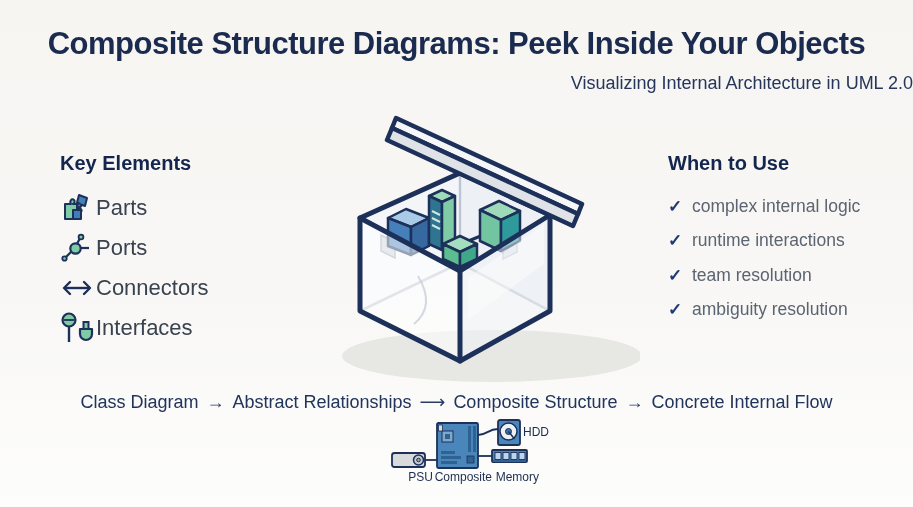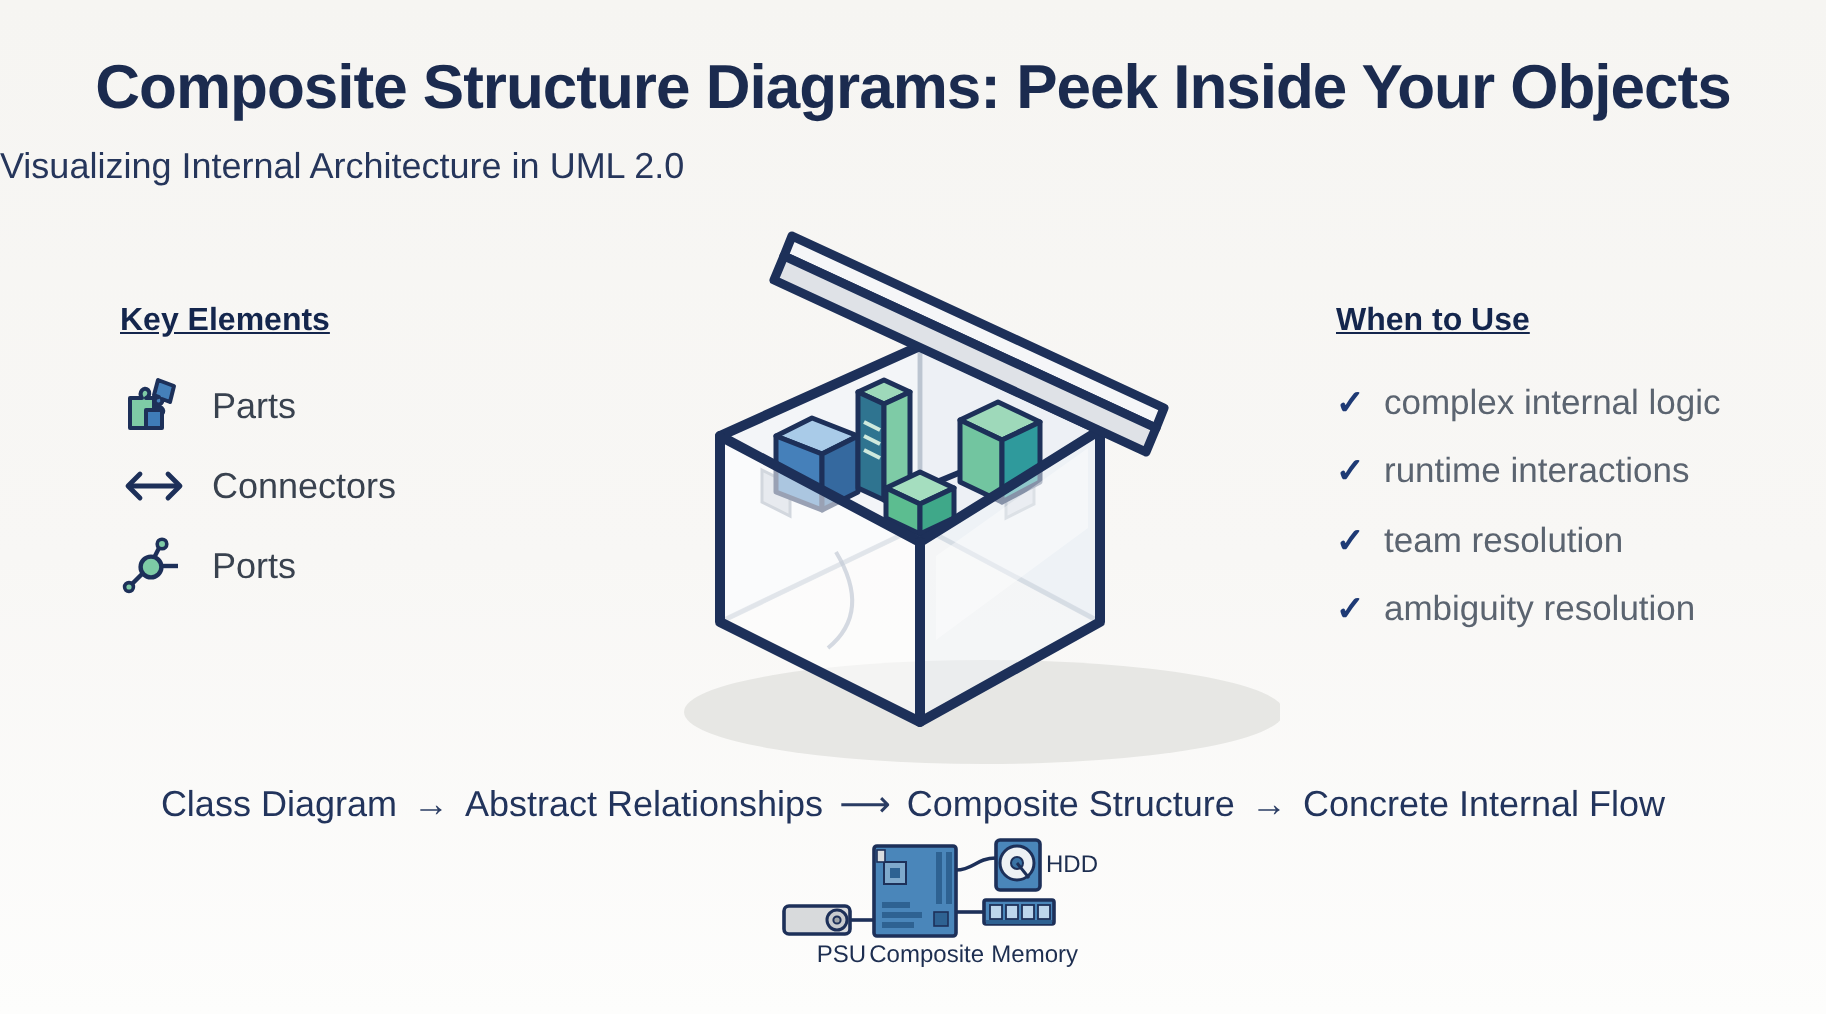--- a/index.html
+++ b/index.html
@@ -11,28 +11,28 @@
     background: linear-gradient(180deg, #f6f5f2 0%, #f8f7f5 55%, #fdfdfc 100%);
     overflow: hidden;
   }
   .title {
     position: absolute; top: 26px; left: 0; width: 100%;
     text-align: center; font-size: 31px; font-weight: 700;
     letter-spacing: -0.5px; color: #1b2b4f;
   }
   .subtitle {
     position: absolute; top: 73px; left: 0; width: 100%;
-    text-align: left; font-size: 18px; font-weight: 500; color: #26365b;
-  }
-  .section-heading { font-size: 16px; font-weight: 700; color: #14264d; text-decoration: underline; }
+    text-align: right; font-size: 18px; font-weight: 500; color: #26365b;
+  }
+  .section-heading { font-size: 20px; font-weight: 700; color: #14264d; }
   .key-elements { position: absolute; left: 60px; top: 152px; width: 240px; }
   .ke-rows { margin-top: 13px; }
   .ke-row { display: flex; align-items: center; height: 40px; }
   .ke-icon { width: 36px; display: flex; justify-content: flex-start; align-items: center; }
-  .ke-label { font-size: 18px; color: #39424f; margin-left: 10px; }
+  .ke-label { font-size: 22px; color: #39424f; }
   .when-to-use { position: absolute; left: 668px; top: 152px; width: 230px; }
   .wtu-rows { margin-top: 14px; }
   .wtu-row { display: flex; align-items: center; height: 34.5px; }
   .check { font-size: 17px; font-weight: 700; color: #1e3a75; width: 24px; }
   .wtu-label { font-size: 17.5px; color: #5b6470; }
   .flow {
     position: absolute; top: 391px; left: 0; width: 100%;
     text-align: center; font-size: 18px; font-weight: 400; color: #22345c;
     white-space: nowrap;
   }
@@ -66,43 +66,55 @@
             <path d="M5,12 h6 c-2,-3 1,-6 3,-4 c1,1 1,3 -1,4 h4 v5 c3,-2 6,1 4,3 c-1,1 -3,1 -4,-1 v8 h-12 z" fill="#7ecba6" stroke="#1d3059" stroke-width="2" stroke-linejoin="round"></path>
             <path d="M13,18 h8 v9 h-8 z" fill="#3f7cb8" stroke="#1d3059" stroke-width="2" stroke-linejoin="round"></path>
             <path d="M19,3 l8,3 l-2,8 l-4,-1.5 c1,2.5 -2.5,4 -3.5,1.5 c-0.5,-1.5 0.5,-2.5 2,-2.5 l-2.5,-1 z" fill="#4580ba" stroke="#1d3059" stroke-width="2" stroke-linejoin="round"></path>
           </svg>
         </span>
         <span class="ke-label">Parts</span>
       </div>
 
       <div class="ke-row">
         <span class="ke-icon">
-          <svg width="34" height="32" viewBox="0 0 34 32">
-            <line x1="5" y1="16" x2="29" y2="16" stroke="#1d3059" stroke-width="2.4"></line>
-            <polyline points="10,10 4,16 10,22" fill="none" stroke="#1d3059" stroke-width="2.4" stroke-linecap="round" stroke-linejoin="round"></polyline>
-            <polyline points="24,10 30,16 24,22" fill="none" stroke="#1d3059" stroke-width="2.4" stroke-linecap="round" stroke-linejoin="round"></polyline>
-          </svg>
-        </span>
-        <span class="ke-label">Connectors</span>
-      </div>
-
-      <div class="ke-row">
-        <span class="ke-icon">
           <svg width="32" height="32" viewBox="0 0 32 32">
             <line x1="16" y1="14" x2="20" y2="6" stroke="#1d3059" stroke-width="2.2"></line>
             <line x1="12" y1="19" x2="5" y2="26" stroke="#1d3059" stroke-width="2.2"></line>
             <line x1="20" y1="16" x2="29" y2="16" stroke="#1d3059" stroke-width="2.2"></line>
             <circle cx="21" cy="5" r="2.4" fill="#7ecba6" stroke="#1d3059" stroke-width="1.8"></circle>
             <circle cx="4.5" cy="26.5" r="2.2" fill="#7ecba6" stroke="#1d3059" stroke-width="1.8"></circle>
             <circle cx="15.5" cy="16.5" r="5.2" fill="#7ecba6" stroke="#1d3059" stroke-width="2.2"></circle>
           </svg>
         </span>
         <span class="ke-label">Ports</span>
       </div>
 
+      <div class="ke-row">
+        <span class="ke-icon">
+          <svg width="34" height="32" viewBox="0 0 34 32">
+            <line x1="5" y1="16" x2="29" y2="16" stroke="#1d3059" stroke-width="2.4"></line>
+            <polyline points="10,10 4,16 10,22" fill="none" stroke="#1d3059" stroke-width="2.4" stroke-linecap="round" stroke-linejoin="round"></polyline>
+            <polyline points="24,10 30,16 24,22" fill="none" stroke="#1d3059" stroke-width="2.4" stroke-linecap="round" stroke-linejoin="round"></polyline>
+          </svg>
+        </span>
+        <span class="ke-label">Connectors</span>
+      </div>
+
+      <div class="ke-row">
+        <span class="ke-icon">
+          <svg width="36" height="34" viewBox="0 0 36 34">
+            <circle cx="9" cy="9" r="6.5" fill="#7ecba6" stroke="#1d3059" stroke-width="2.2"></circle>
+            <line x1="3.5" y1="9" x2="14.5" y2="9" stroke="#1d3059" stroke-width="1.8"></line>
+            <line x1="9" y1="15.5" x2="9" y2="31" stroke="#1d3059" stroke-width="2.4"></line>
+            <rect x="23.5" y="11" width="5" height="7" fill="#7ecba6" stroke="#1d3059" stroke-width="2"></rect>
+            <path d="M20,18 h12 v5 a6,6 0 0 1 -12,0 z" fill="#7ecba6" stroke="#1d3059" stroke-width="2.2" stroke-linejoin="round"></path>
+          </svg>
+        </span>
+        <span class="ke-label">Interfaces</span>
+      </div>
 
     </div>
   </div>
 
   <div class="when-to-use">
     <div class="section-heading">When to Use</div>
     <div class="wtu-rows">
       <div class="wtu-row">
         <span class="check">✓</span>
         <span class="wtu-label">complex internal logic</span>

